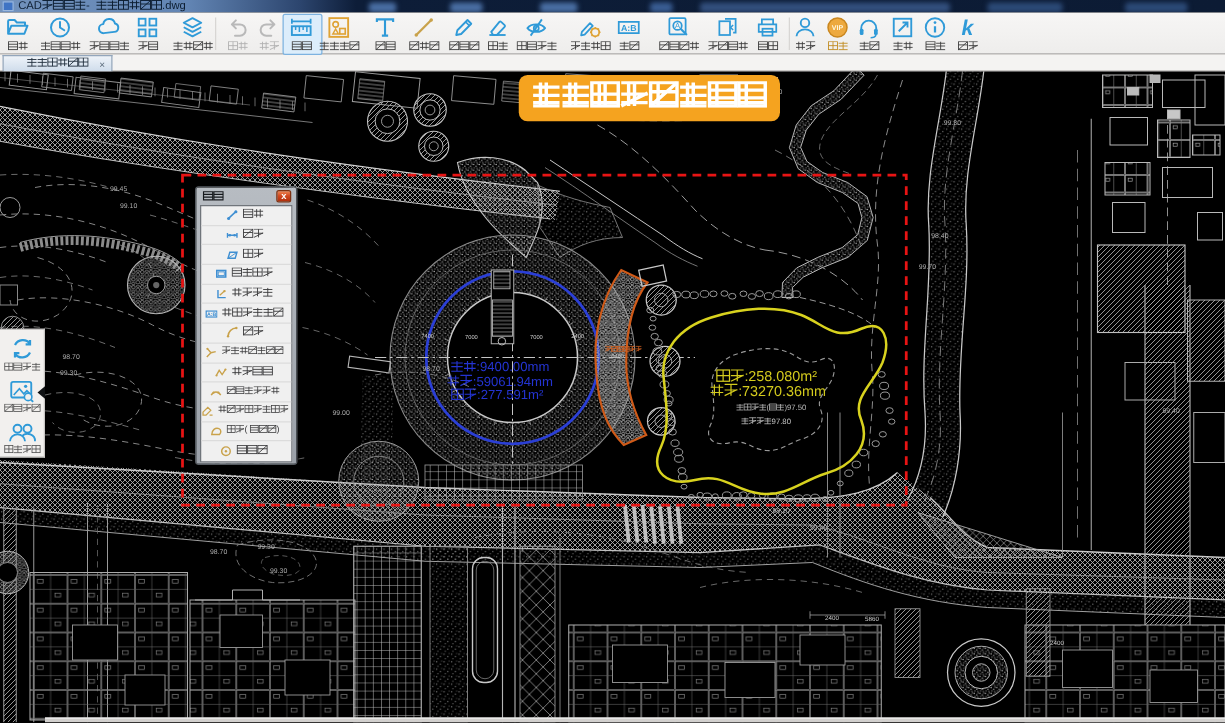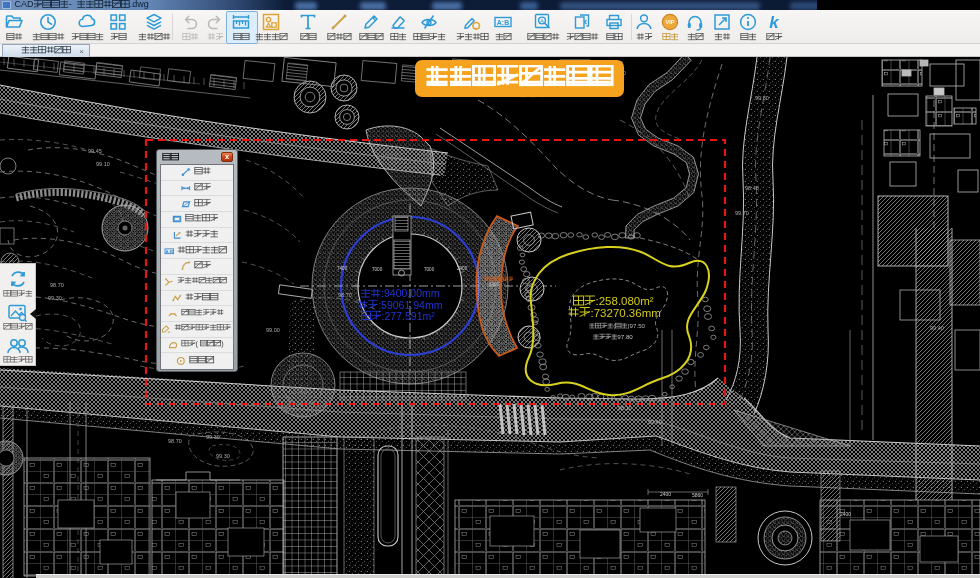--- a/index.html
+++ b/index.html
@@ -1,18 +1,18 @@
 <!DOCTYPE html>
 <html><head>
 <meta charset="utf-8">
 <style>
   html,body{margin:0;padding:0;}
   body{width:980px;height:578px;overflow:hidden;font-family:"Liberation Sans",sans-serif;background:#000;}
   #app{position:relative;width:980px;height:578px;overflow:hidden;}
-  #titlebar{position:absolute;left:0;top:0;width:817px;height:10px;background:linear-gradient(90deg,#7292bc 0,#6285b4 150px,#2c456e 240px,#0d1d38 285px,#0c1b34 100%);overflow:hidden;}
+  #titlebar{position:absolute;left:0;top:0;width:980px;height:10px;background:linear-gradient(90deg,#7292bc 0,#6285b4 150px,#2c456e 240px,#0d1d38 285px,#0c1b34 100%);overflow:hidden;}
   #titlebar .blob{position:absolute;top:2px;height:8px;filter:blur(2px);background:#4a6fa4;border-radius:3px;}
   #titletext{position:absolute;left:14px;top:0px;white-space:nowrap;}
   #tico{position:absolute;left:2px;top:1px;width:9px;height:8px;background:#3f74c4;border:1px solid #9db9dd;box-sizing:border-box;}
   #toolbar{position:absolute;left:0;top:10px;width:980px;height:34px;background:linear-gradient(180deg,#f7f6f5,#eeedec);border-bottom:1px solid #d5d3d1;box-sizing:border-box;}
   .tbtn{position:absolute;top:1px;height:32px;text-align:center;}
   .tbtn svg{display:block;margin:1px auto 0;}
   .tlab{font-size:9px;color:#3a3a3a;line-height:9px;margin-top:0px;white-space:nowrap;}
   .tsep{position:absolute;top:4px;width:1px;height:26px;background:#d8d6d4;}
   #meas-hl{position:absolute;left:226px;top:1px;width:30px;height:31px;background:#dcedfb;border:1px solid #7db2e0;border-radius:2px;}
   #tabbar{position:absolute;left:0;top:44px;width:980px;height:13px;background:#f4f3f2;border-bottom:1px solid #c9c7c5;box-sizing:border-box;}

